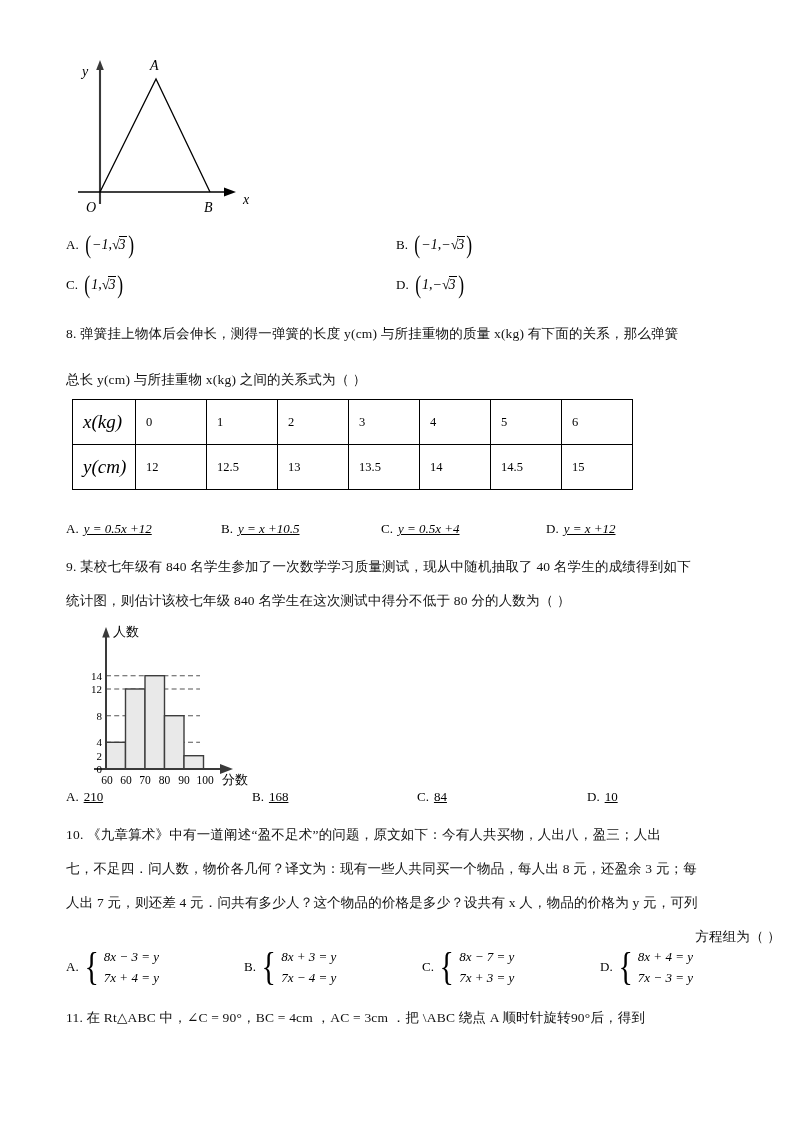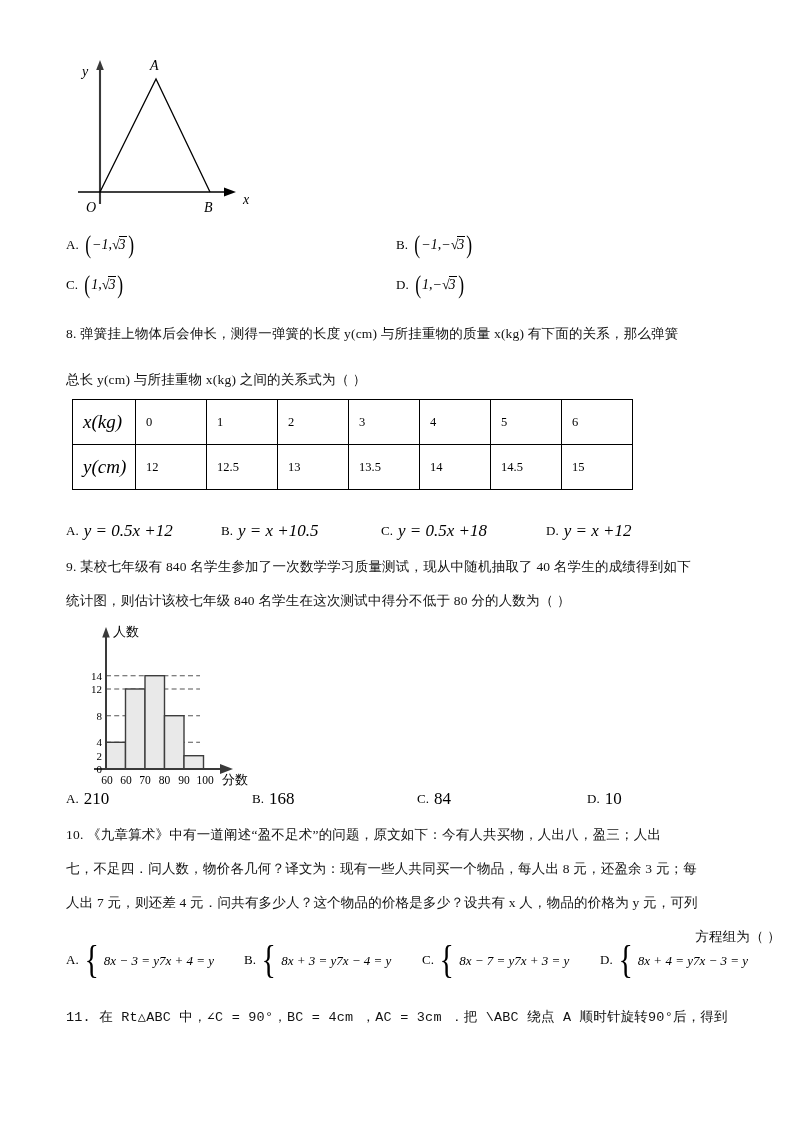--- a/index.html
+++ b/index.html
@@ -104,21 +104,22 @@
   #q8-table td.hdr {
     width: 52px;
     font-style: italic;
     font-size: 19px;
   }
   #q8-table td.val { width: 60px; }
 
   
   .opt-eq {
     font-family: "Liberation Serif", serif;
-    font-size: 17px;
+    font-size: 13px;
+    text-decoration: underline;
   }
 
   
   #fig-hist {
     position: absolute;
     left: 82px;
     top: 614px;
     width: 200px;
     height: 172px;
   }
@@ -132,21 +133,21 @@
   .brace {
     font-size: 40px;
     font-weight: 300;
     line-height: 0.72;
     font-family: "Liberation Serif", serif;
     transform: scaleX(0.75);
     display: inline-block;
   }
   .sys-lines {
     display: flex;
-    flex-direction: row;
+    flex-direction: column;
     font-size: 13px;
     line-height: 21px;
     font-family: "Liberation Serif", serif;
   }
   .sys-lines span { white-space: nowrap; }
 
   .pos { position: absolute; }
 </style>
 </head>
 <body>
@@ -269,21 +270,21 @@
     <div class="opt" style="width:155px;">
       <span class="opt-letter">A.</span>
       <span class="opt-eq math">y = 0.5x +12</span>
     </div>
     <div class="opt" style="width:160px;">
       <span class="opt-letter">B.</span>
       <span class="opt-eq math">y = x +10.5</span>
     </div>
     <div class="opt" style="width:165px;">
       <span class="opt-letter">C.</span>
-      <span class="opt-eq math">y = 0.5x +18</span>
+      <span class="opt-eq math">y = 0.5x +4</span>
     </div>
     <div class="opt">
       <span class="opt-letter">D.</span>
       <span class="opt-eq math">y = x +12</span>
     </div>
   </div>
 
   <div class="pos qtext" style="left:66px; top:551px; width:710px;">
     <span>9.</span>
     <span>某校七年级有 840 名学生参加了一次数学学习质量测试，现从中随机抽取了 40 名学生的成绩得到如下</span>
@@ -398,18 +399,18 @@
     <div class="sys-opt">
       <span class="opt-letter">D.</span>
       <span class="brace">{</span>
       <span class="sys-lines">
         <span class="math">8x + 4 = y</span>
         <span class="math">7x − 3 = y</span>
       </span>
     </div>
   </div>
 
-  <div class="pos qtext" style="left:66px; top:1002px; width:715px;font-family:Liberation Mono, monospace;">
+  <div class="pos qtext" style="left:66px; top:1002px; width:715px;">
     <span>11.</span>
     <span>在 Rt△ABC 中，∠C = 90°，BC = 4cm ，AC = 3cm ．把 \ABC 绕点 A 顺时针旋转90°后，得到</span>
   </div>
 
 </div>
 
 </body></html>

